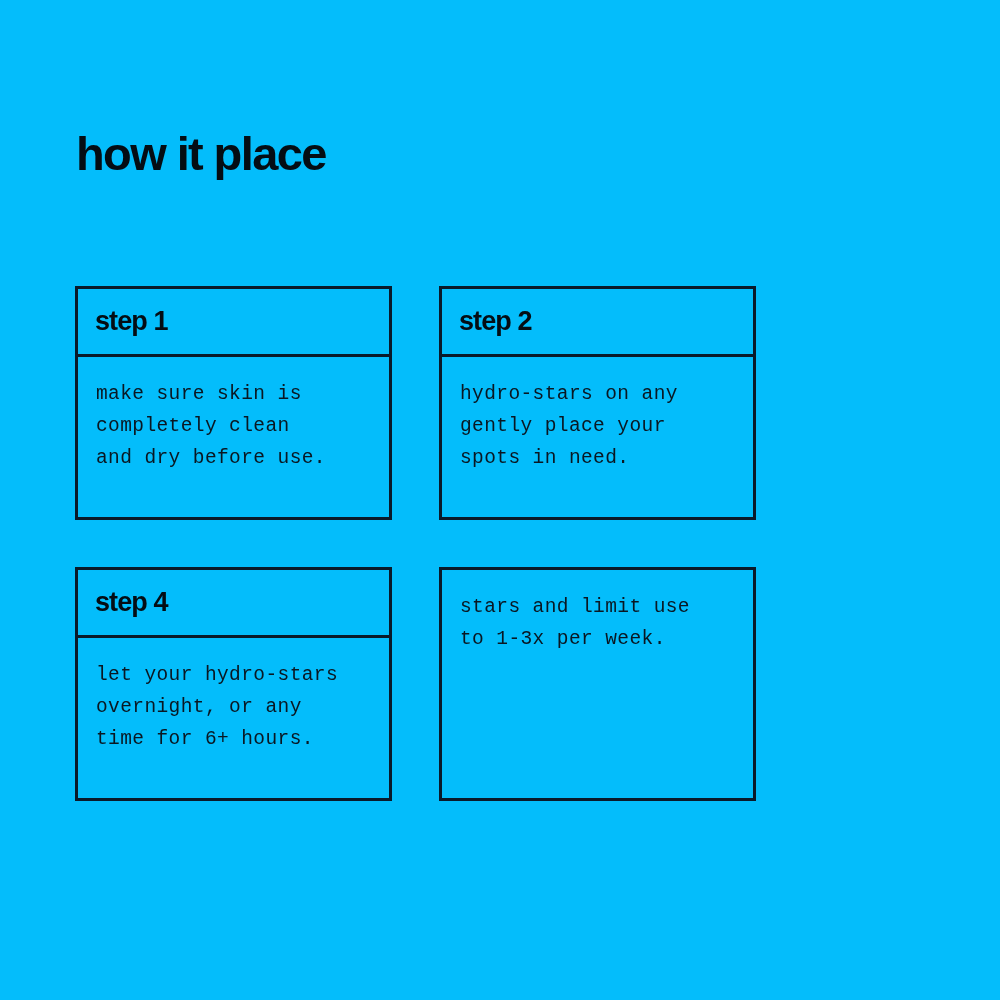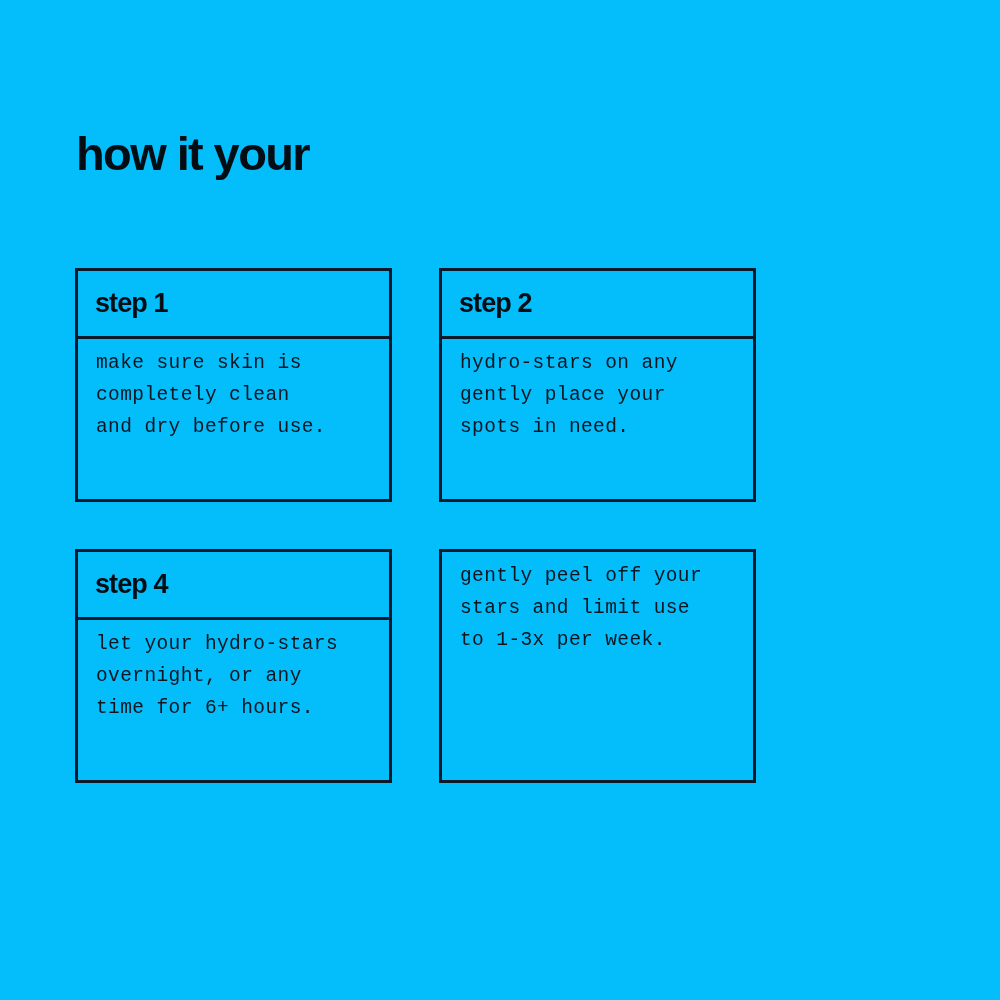--- a/index.html
+++ b/index.html
@@ -32,21 +32,21 @@
     line-height: 1.0;
     letter-spacing: -1.6px;
     color: #040D14;
     white-space: nowrap;
   }
 
   
   .cards {
     position: absolute;
     left: 75px;
-    top: 268px;
+    top: 286px;
     width: 713px;
     display: grid;
     grid-template-columns: 317px 317px;
     grid-template-rows: 234px 234px;
     column-gap: 79px;
     row-gap: 80px;
     gap: 47px;
   }
 
   .card {
@@ -72,38 +72,38 @@
     font-weight: 700;
     font-size: 27px;
     letter-spacing: -0.9px;
     color: #040D14;
     line-height: 1;
     white-space: nowrap;
   }
 
   .card-body {
     flex: 1 1 auto;
-    padding: 8px 14px 14px 18px;
+    padding: 21px 14px 14px 18px;
   }
 
   .card-body-line {
     font-family: "Liberation Mono", "DejaVu Sans Mono", monospace;
     font-size: 19.5px;
     line-height: 32px;
     letter-spacing: 0.4px;
     color: #0A1722;
     white-space: pre;
   }
 </style>
 </head>
 <body>
 
 <div class="page">
 
-  <h1 class="page-title">how it your</h1>
+  <h1 class="page-title">how it place</h1>
 
   <div class="cards">
 
     <div class="card">
       <div class="card-header">
         <span class="card-header-label">step 1</span>
       </div>
       <div class="card-body">
         <div class="card-body-line">make sure skin is</div>
         <div class="card-body-line">completely clean</div>
@@ -128,20 +128,19 @@
       </div>
       <div class="card-body">
         <div class="card-body-line">let your hydro-stars</div>
         <div class="card-body-line">overnight, or any</div>
         <div class="card-body-line">time for 6+ hours.</div>
       </div>
     </div>
 
     <div class="card">
       <div class="card-body">
-        <div class="card-body-line">gently peel off your</div>
         <div class="card-body-line">stars and limit use</div>
         <div class="card-body-line">to 1-3x per week.</div>
       </div>
     </div>
 
   </div>
 </div>
 
 </body></html>

